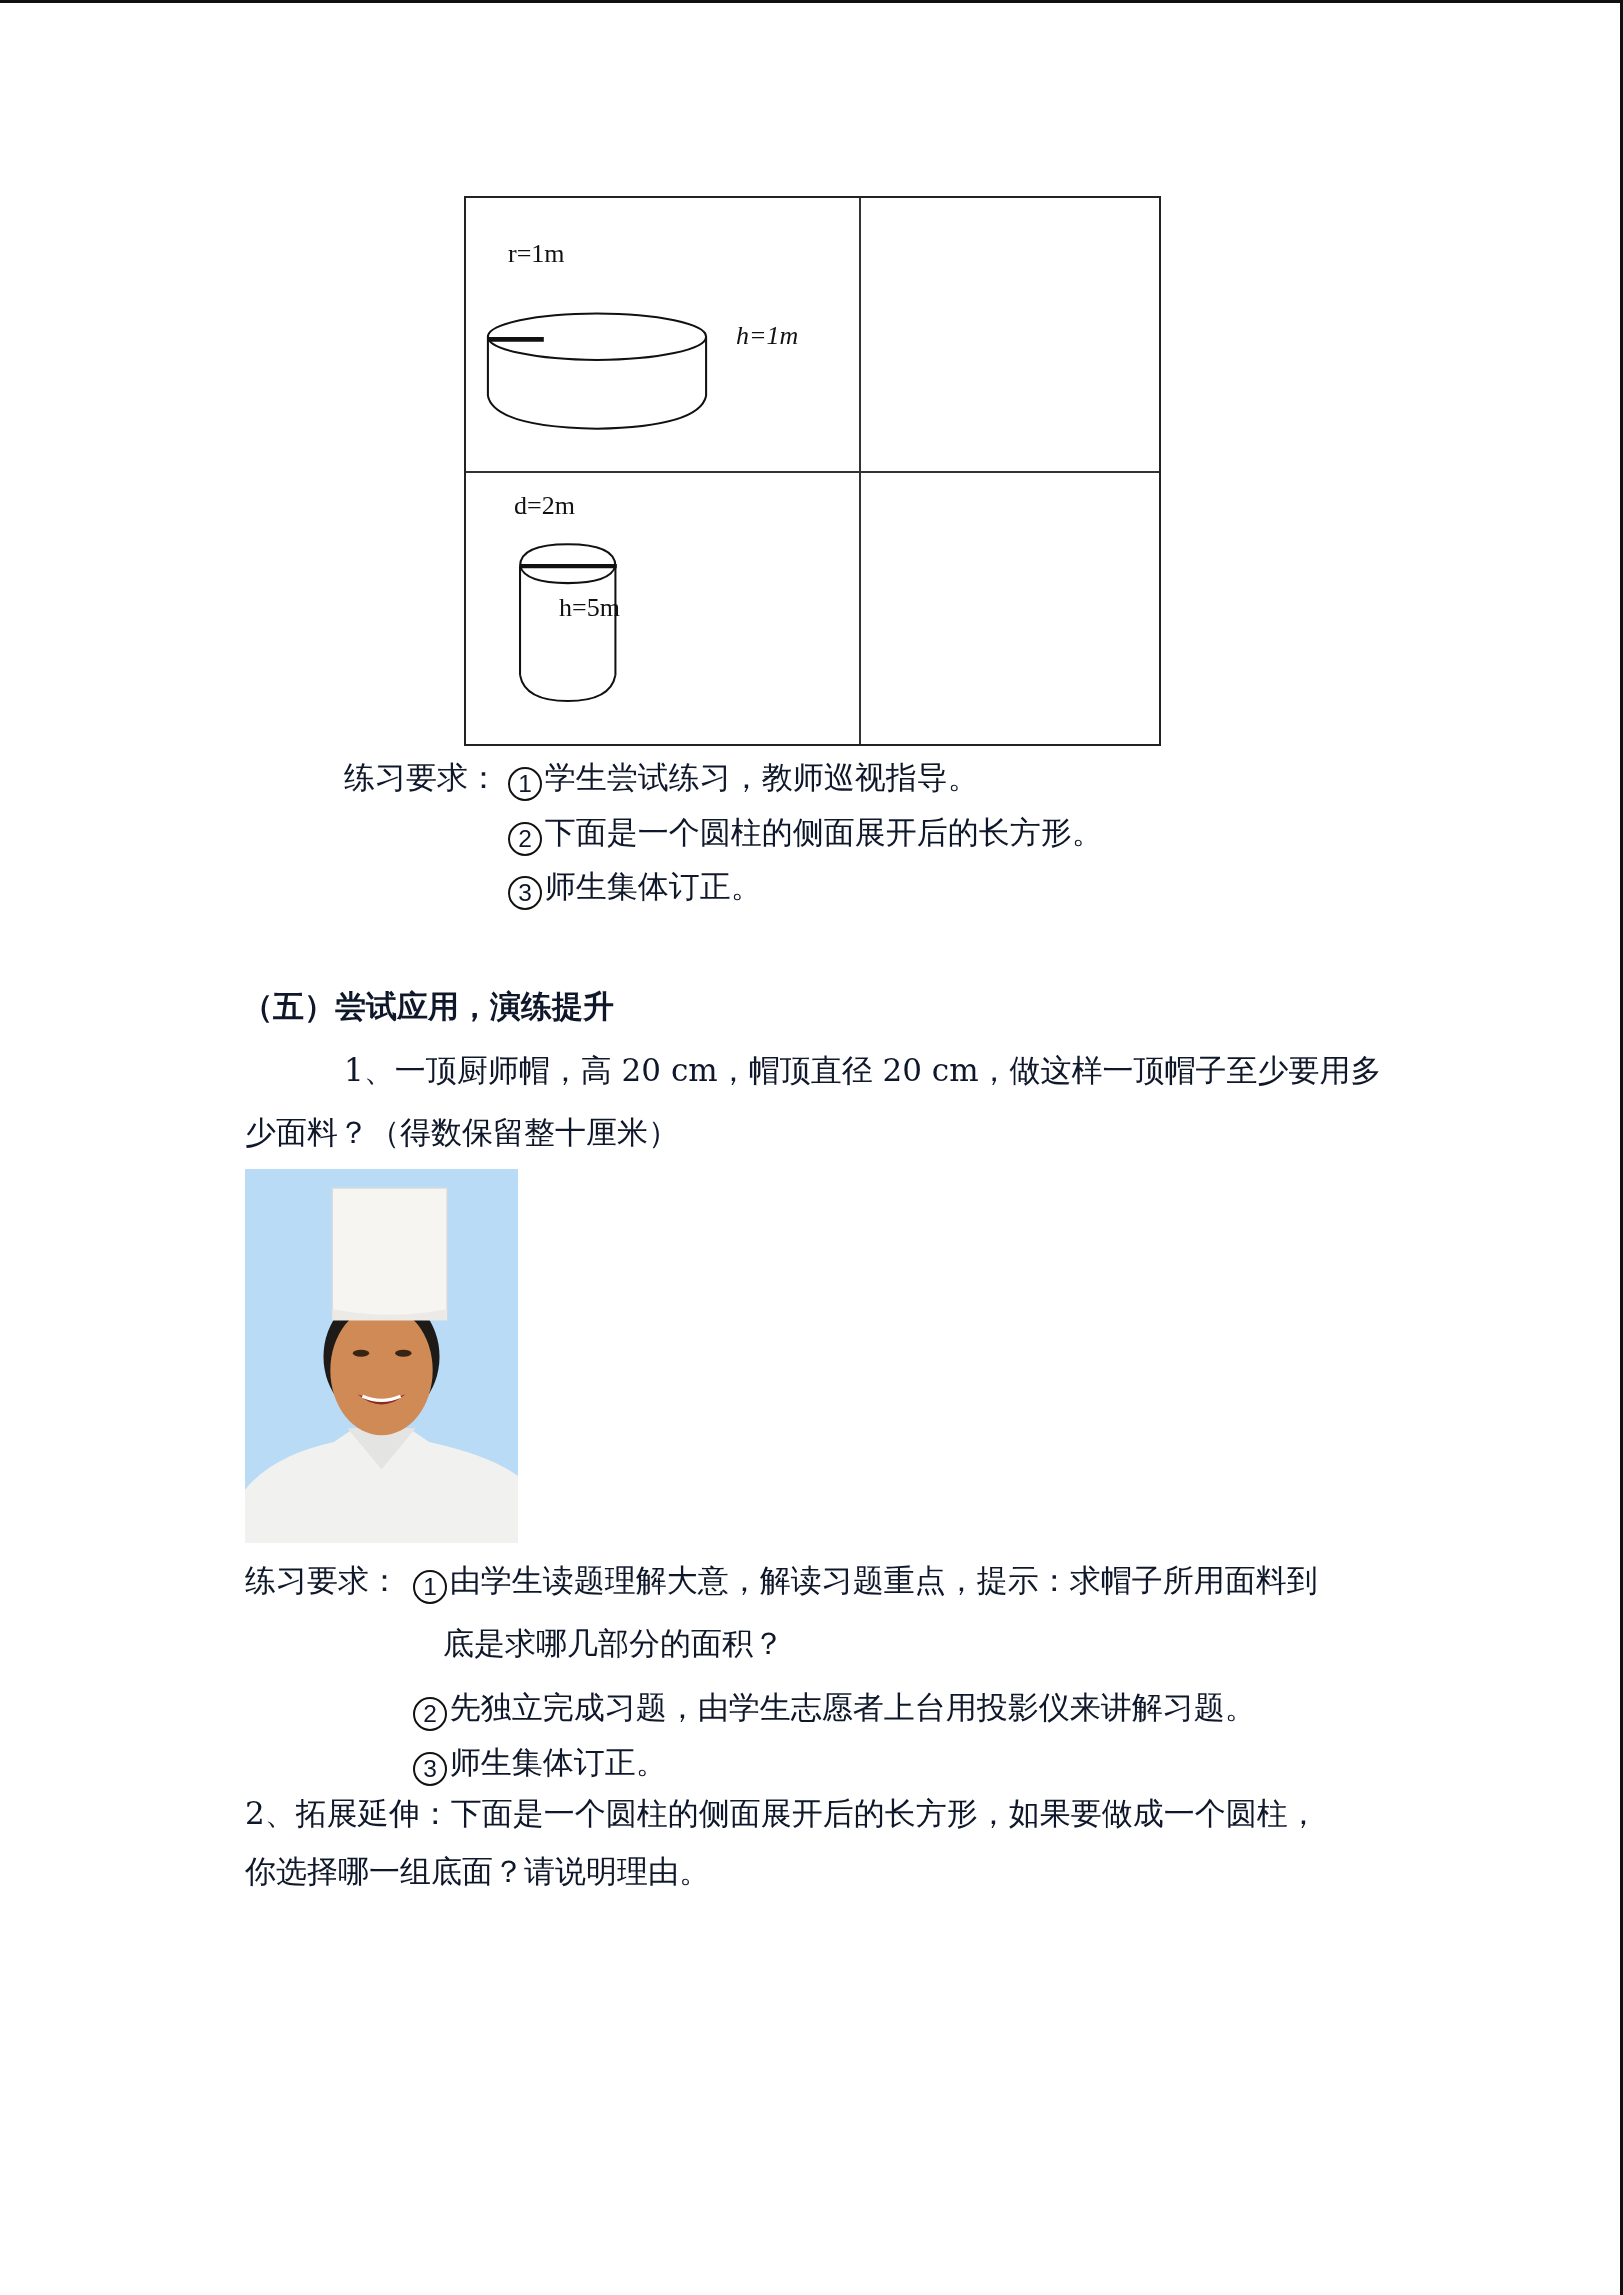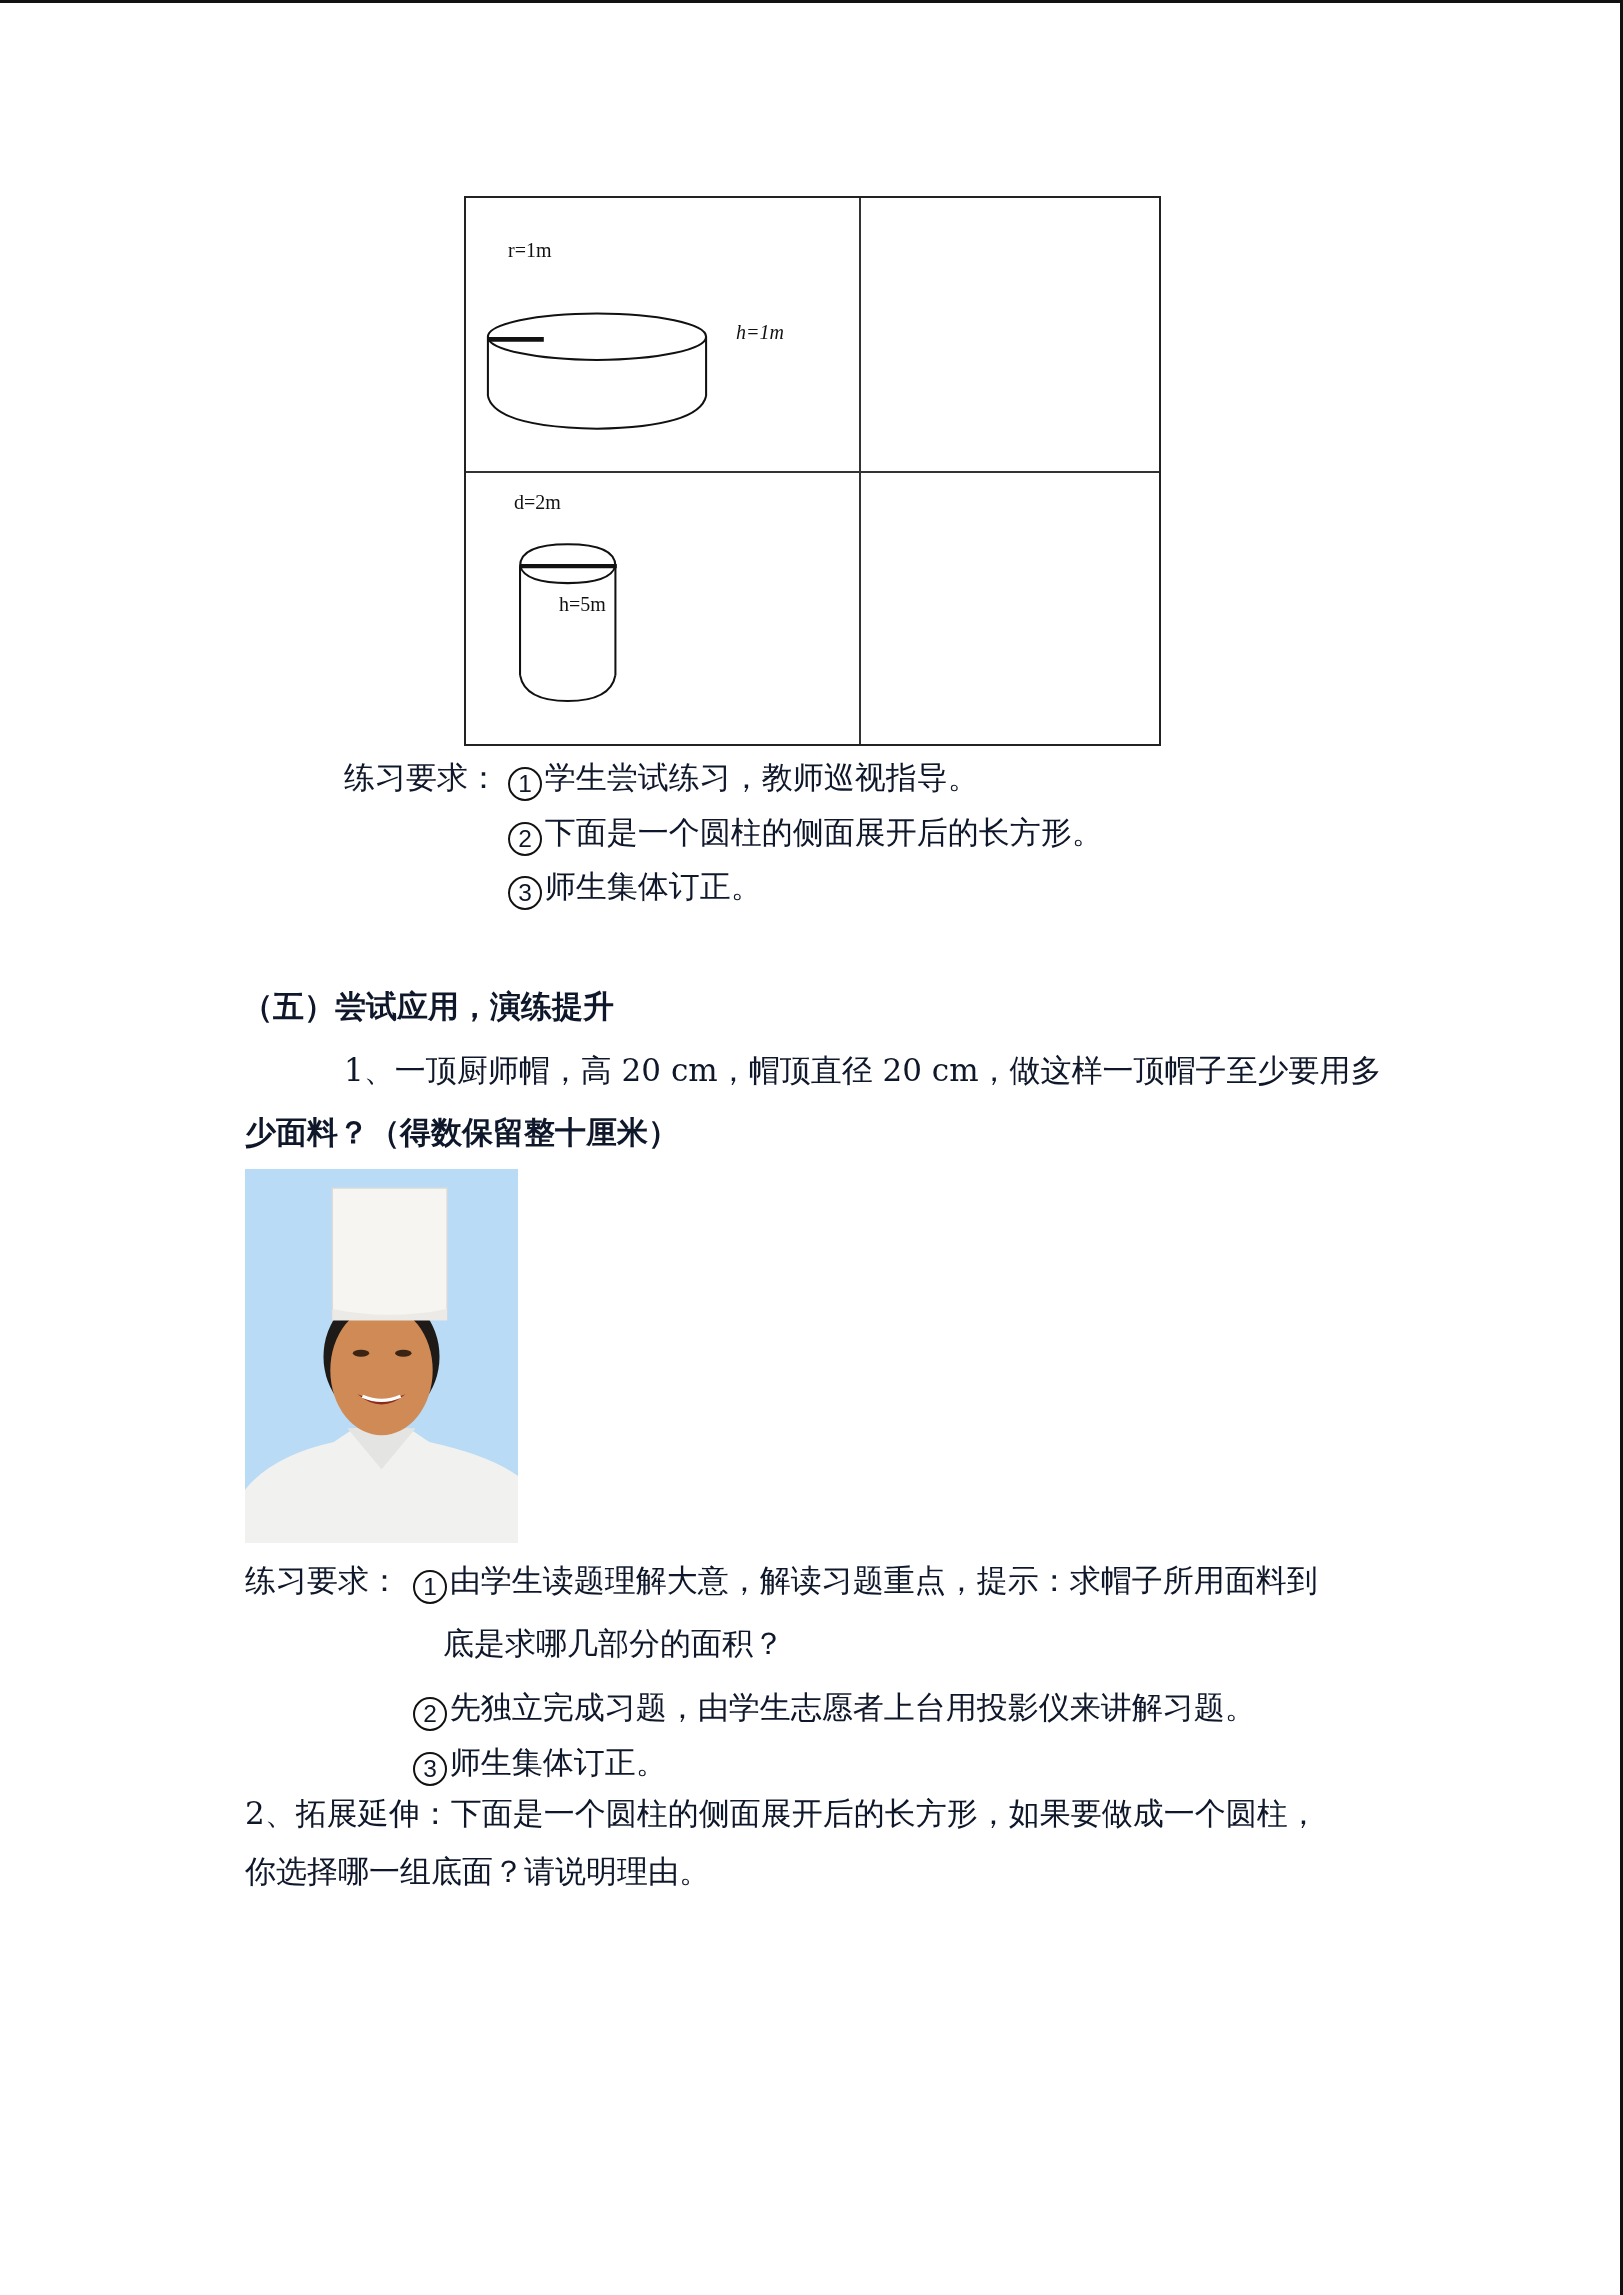--- a/index.html
+++ b/index.html
@@ -6,21 +6,21 @@
   body { width:1623px; height:2295px; position:relative; overflow:hidden;
          font-family:"DejaVu Serif","Liberation Serif",serif; color:#111; }
   .page-border-top { position:absolute; left:0; top:0; width:1623px; height:2.7px; background:#111; }
   .page-border-right { position:absolute; right:0; top:0; width:2.7px; height:2295px; background:#111; }
 
   .figure-table { position:absolute; left:464px; top:196px; width:697px; height:550px;
                   border:2px solid #222; box-sizing:border-box; }
   .vline { position:absolute; left:393px; top:0; width:2px; height:100%; background:#333; }
   .hline { position:absolute; left:0; top:273px; width:100%; height:2px; background:#333; }
   .cell-label { position:absolute; font-family:"Liberation Serif","DejaVu Serif",serif;
-                font-size:20px; color:#111; white-space:nowrap; }
+                font-size:26px; color:#111; white-space:nowrap; }
 
   .txt { position:absolute; font-size:31px; line-height:38px; white-space:nowrap; color:#0f172a; }
   .bold { font-weight:bold; font-family:"DejaVu Sans","Liberation Sans",sans-serif; }
   .circ { display:inline-block; width:34px; height:34px; border:2px solid #111; border-radius:50%;
           box-sizing:border-box; text-align:center; line-height:30px; font-size:24.5px;
           font-family:"Liberation Sans","DejaVu Sans",sans-serif; margin-right:2.7px; vertical-align:-4.1px; }
 
   .photo { position:absolute; left:245px; top:1169px; width:273px; height:374px; background:#b8d9f3; overflow:hidden; }
 </style>
 </head>
@@ -66,21 +66,21 @@
 <div class="txt" style="left:508px;top:813px;">
   <span class="circ">2</span><span>下面是一个圆柱的侧面展开后的长方形。</span>
 </div>
 <div class="txt" style="left:508px;top:867px;">
   <span class="circ">3</span><span>师生集体订正。</span>
 </div>
 
 <div class="txt bold" style="left:242px;top:987px;">（五）尝试应用，演练提升</div>
 
 <div class="txt" style="left:344px;top:1051px;">1、一顶厨师帽，高 20 cm，帽顶直径 20 cm，做这样一顶帽子至少要用多</div>
-<div class="txt" style="left:245px;top:1113px;font-weight:bold;">少面料？（得数保留整十厘米）</div>
+<div class="txt" style="left:245px;top:1113px;">少面料？（得数保留整十厘米）</div>
 
 <div class="photo">
   <svg width="273" height="374" viewBox="0 0 400 548">
     <rect x="0" y="0" width="400" height="548" fill="#b9dbf5"></rect>
 
     <path d="M0 548 L0 470 Q 40 420 130 400 L 160 380 L 240 380 L 270 400 Q 360 420 400 450 L 400 548 Z" fill="#f1f1ef"></path>
     <path d="M150 380 L200 440 L250 380" fill="#e4e4e2"></path>
 
     <ellipse cx="200" cy="275" rx="85" ry="95" fill="#1e1a18"></ellipse>
 

